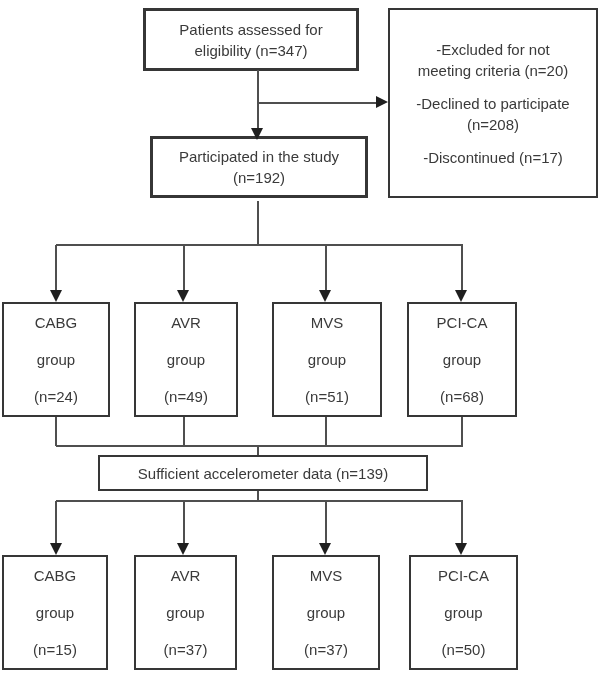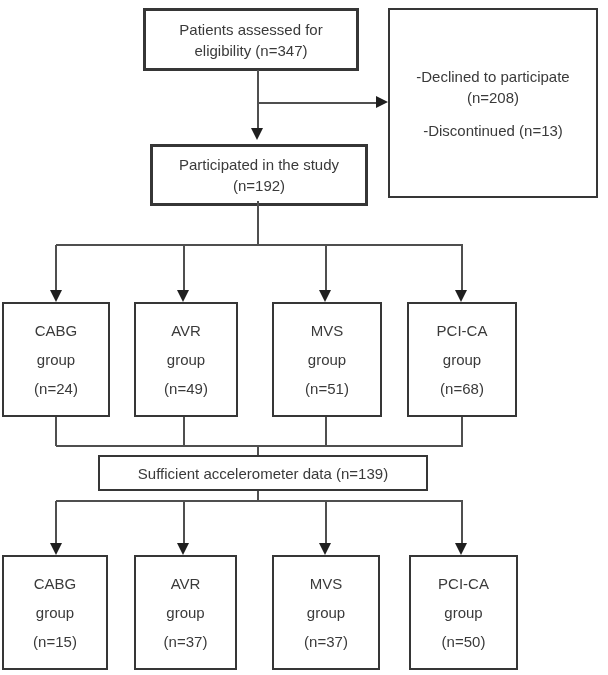--- a/index.html
+++ b/index.html
@@ -25,21 +25,21 @@
     justify-content: center;
     text-align: center;
     color: #3a3a3a;
   }
   .box-text {
     white-space: pre-line;
     font-size: 15px;
     line-height: 21px;
   }
   .group-box { border-width: 2.5px; }
-  .group-box .box-text { line-height: 29px; }
+  .group-box .box-text { line-height: 37px; }
   .excl-box {
     border-width: 2.5px;
     flex-direction: column;
     justify-content: center;
   }
   .excl-item {
     white-space: pre-line;
     font-size: 15px;
     line-height: 21px;
     margin: 6px 0;
@@ -66,26 +66,28 @@
 <body>
 
 <div class="canvas">
 
   <div class="box" style="left:143px; top:8px; width:216px; height:63px;">
     <span class="box-text">Patients assessed for
 eligibility (n=347)</span>
   </div>
 
   <div class="box excl-box" style="left:388px; top:8px; width:210px; height:190px;">
+    <div class="excl-item">-Excluded for not
+meeting criteria (n=20)</div>
     <div class="excl-item">-Declined to participate
 (n=208)</div>
-    <div class="excl-item">-Discontinued (n=13)</div>
+    <div class="excl-item">-Discontinued (n=17)</div>
   </div>
 
-  <div class="box" style="left:150px; top:144px; width:218px; height:62px;">
+  <div class="box" style="left:150px; top:136px; width:218px; height:62px;">
     <span class="box-text">Participated in the study
 (n=192)</span>
   </div>
 
   <div class="box group-box" style="left:2px; top:302px; width:108px; height:115px;">
     <span class="box-text">CABG
 group
 (n=24)</span>
   </div>
   <div class="box group-box" style="left:134px; top:302px; width:104px; height:115px;">

